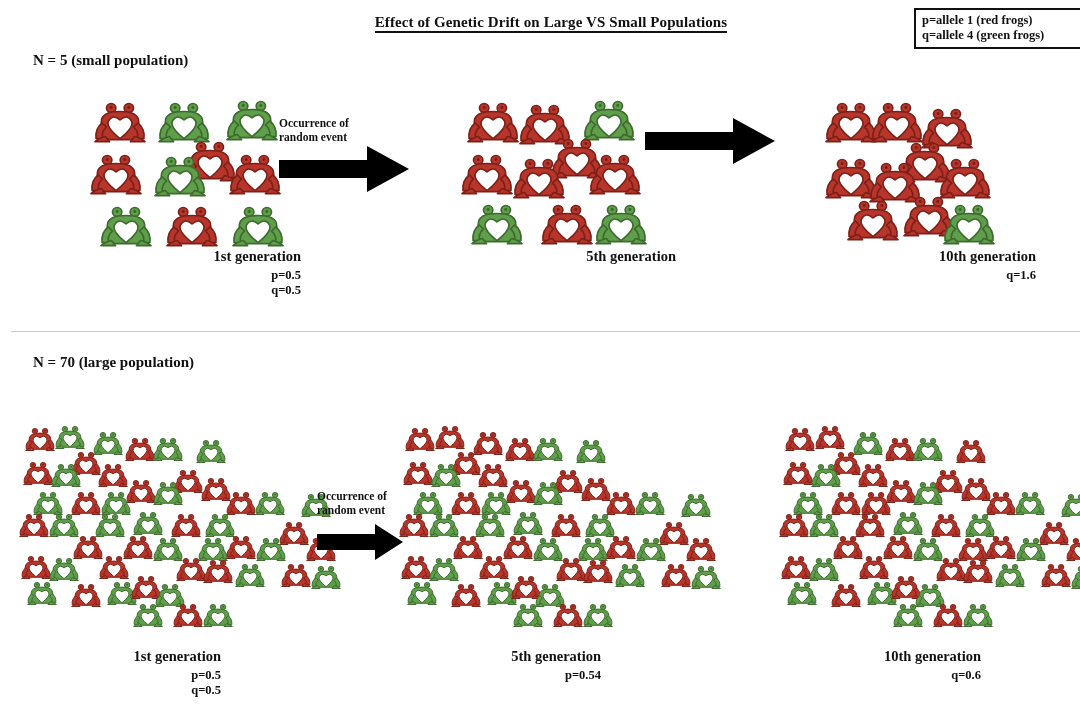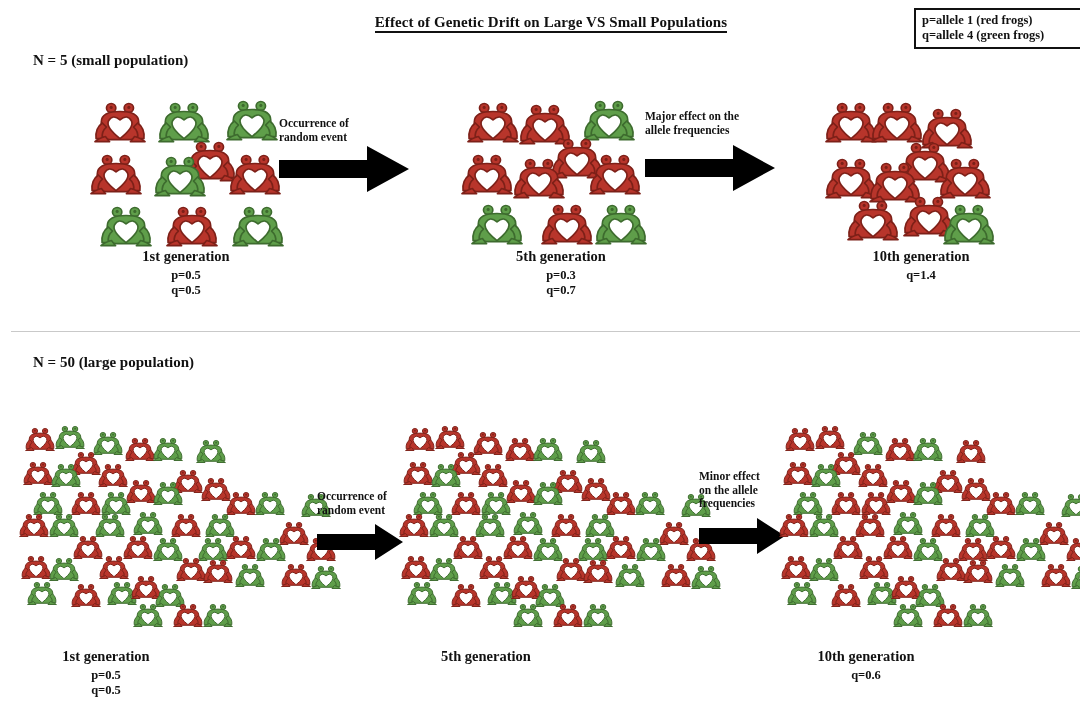--- a/index.html
+++ b/index.html
@@ -24,21 +24,21 @@
   .legend div{white-space:nowrap;}
 
   .sect-label{position:absolute;font-size:15px;font-weight:bold;}
 
   .divider{position:absolute;left:0;width:1080px;height:0;border-top:1.3px solid #c9c9c9;}
 
   .arrow-block{position:absolute;}
   .arrow-cap{font-size:11.5px;font-weight:bold;line-height:1.18;white-space:pre-line;}
   .arrow-svg{display:block;}
 
-  .gen-label{position:absolute;text-align:center;}
+  .gen-label{position:absolute;text-align:right;}
   .gen-title{font-size:14.5px;font-weight:bold;}
   .gen-freq{font-size:12.5px;font-weight:bold;line-height:1.2;margin-top:3px;}
 
   .cluster{position:absolute;}
   .frog{position:absolute;}
 </style>
 </head>
 <body>
 
 <div class="stage">
@@ -349,29 +349,23 @@
             <path d="M16 42 Q2 52 4 72 L16 72 Q14 58 24 50 Z" fill="#5f9e4a"></path>
             <path d="M84 42 Q98 52 96 72 L84 72 Q86 58 76 50 Z" fill="#5f9e4a"></path>
             <path d="M22 68 Q8 72 2 78 L30 78 Z" fill="#5f9e4a"></path>
             <path d="M78 68 Q92 72 98 78 L70 78 Z" fill="#5f9e4a"></path>
             <path d="M50 36 Q36 24 28 38 Q22 50 50 72 Q78 50 72 38 Q64 24 50 36 Z" fill="#ffffff"></path>
           </g>
         </svg></div>
     </div>
   <div class="gen-label" style="left:435px;top:248px;width:230px;">
     <div class="gen-title">5th generation</div>
-    <div class="gen-freq">
-      <div>p=0.3</div>
-      <div>q=0.7</div>
-    </div>
   </div>
 
   <div class="arrow-block" style="left:634px;top:110px;width:140px;">
-    <div class="arrow-cap">Major effect on the
-allele frequencies</div>
     <svg class="arrow-svg" width="132" height="50" viewBox="0 0 132 50" style="margin-top:6px;">
       <path d="M0 16 L88 16 L88 2 L130 25 L88 48 L88 34 L0 34 Z" fill="#000"></path>
     </svg>
   </div>
 
   <div class="cluster" id="c-small-2" style="left:800px;top:95px;width:200px;height:150px;">
       <div class="frog" style="left: 14px; top: 6px;"><svg width="52" height="45" viewBox="0 0 100 86">
           <g stroke="#7d2018" stroke-width="3.2" stroke-linejoin="round">
             <ellipse cx="33" cy="13" rx="9" ry="8.5" fill="#b8352b"></ellipse>
             <ellipse cx="67" cy="13" rx="9" ry="8.5" fill="#b8352b"></ellipse>
@@ -508,27 +502,27 @@
             <path d="M84 42 Q98 52 96 72 L84 72 Q86 58 76 50 Z" fill="#5f9e4a"></path>
             <path d="M22 68 Q8 72 2 78 L30 78 Z" fill="#5f9e4a"></path>
             <path d="M78 68 Q92 72 98 78 L70 78 Z" fill="#5f9e4a"></path>
             <path d="M50 36 Q36 24 28 38 Q22 50 50 72 Q78 50 72 38 Q64 24 50 36 Z" fill="#ffffff"></path>
           </g>
         </svg></div>
     </div>
   <div class="gen-label" style="left:795px;top:248px;width:230px;">
     <div class="gen-title">10th generation</div>
     <div class="gen-freq">
-      <div>q=1.4</div>
+      <div>q=1.6</div>
     </div>
   </div>
 
   <div class="divider" style="top:331px;"></div>
 
-  <div class="sect-label" style="left:22px;top:354px;">N = 50 (large population)</div>
+  <div class="sect-label" style="left:22px;top:354px;">N = 70 (large population)</div>
 
   <div class="cluster" id="c-large-0" style="left:2px;top:425px;width:320px;height:210px;">
       <div class="frog" style="left: 12px; top: 2px;"><svg width="30" height="26" viewBox="0 0 100 86">
           <g stroke="#7d2018" stroke-width="3.2" stroke-linejoin="round">
             <ellipse cx="33" cy="13" rx="9" ry="8.5" fill="#b8352b"></ellipse>
             <ellipse cx="67" cy="13" rx="9" ry="8.5" fill="#b8352b"></ellipse>
             <circle cx="33" cy="12" r="3" fill="#7d2018" stroke="none"></circle>
             <circle cx="67" cy="12" r="3" fill="#7d2018" stroke="none"></circle>
             <path d="M14 40 Q14 20 50 20 Q86 20 86 40 L86 60 Q86 74 70 74 L30 74 Q14 74 14 60 Z" fill="#b8352b"></path>
             <path d="M16 42 Q2 52 4 72 L16 72 Q14 58 24 50 Z" fill="#b8352b"></path>
@@ -1939,31 +1933,24 @@
             <path d="M84 42 Q98 52 96 72 L84 72 Q86 58 76 50 Z" fill="#5f9e4a"></path>
             <path d="M22 68 Q8 72 2 78 L30 78 Z" fill="#5f9e4a"></path>
             <path d="M78 68 Q92 72 98 78 L70 78 Z" fill="#5f9e4a"></path>
             <path d="M50 36 Q36 24 28 38 Q22 50 50 72 Q78 50 72 38 Q64 24 50 36 Z" fill="#ffffff"></path>
           </g>
         </svg></div>
     </div>
   <div class="gen-label" style="left:360px;top:648px;width:230px;">
     <div class="gen-title">5th generation</div>
     <div class="gen-freq">
+      <div>p=0.54</div>
     </div>
   </div>
 
-  <div class="arrow-block" style="left:688px;top:470px;width:92px;">
-    <div class="arrow-cap">Minor effect
-on the allele
-frequencies</div>
-    <svg class="arrow-svg" width="88" height="38" viewBox="0 0 88 38" style="margin-top:6px;">
-      <path d="M0 11 L58 11 L58 1 L86 19 L58 37 L58 27 L0 27 Z" fill="#000"></path>
-    </svg>
-  </div>
 
   <div class="cluster" id="c-large-2" style="left:762px;top:425px;width:320px;height:210px;">
       <div class="frog" style="left: 12px; top: 2px;"><svg width="30" height="26" viewBox="0 0 100 86">
           <g stroke="#7d2018" stroke-width="3.2" stroke-linejoin="round">
             <ellipse cx="33" cy="13" rx="9" ry="8.5" fill="#b8352b"></ellipse>
             <ellipse cx="67" cy="13" rx="9" ry="8.5" fill="#b8352b"></ellipse>
             <circle cx="33" cy="12" r="3" fill="#7d2018" stroke="none"></circle>
             <circle cx="67" cy="12" r="3" fill="#7d2018" stroke="none"></circle>
             <path d="M14 40 Q14 20 50 20 Q86 20 86 40 L86 60 Q86 74 70 74 L30 74 Q14 74 14 60 Z" fill="#b8352b"></path>
             <path d="M16 42 Q2 52 4 72 L16 72 Q14 58 24 50 Z" fill="#b8352b"></path>

